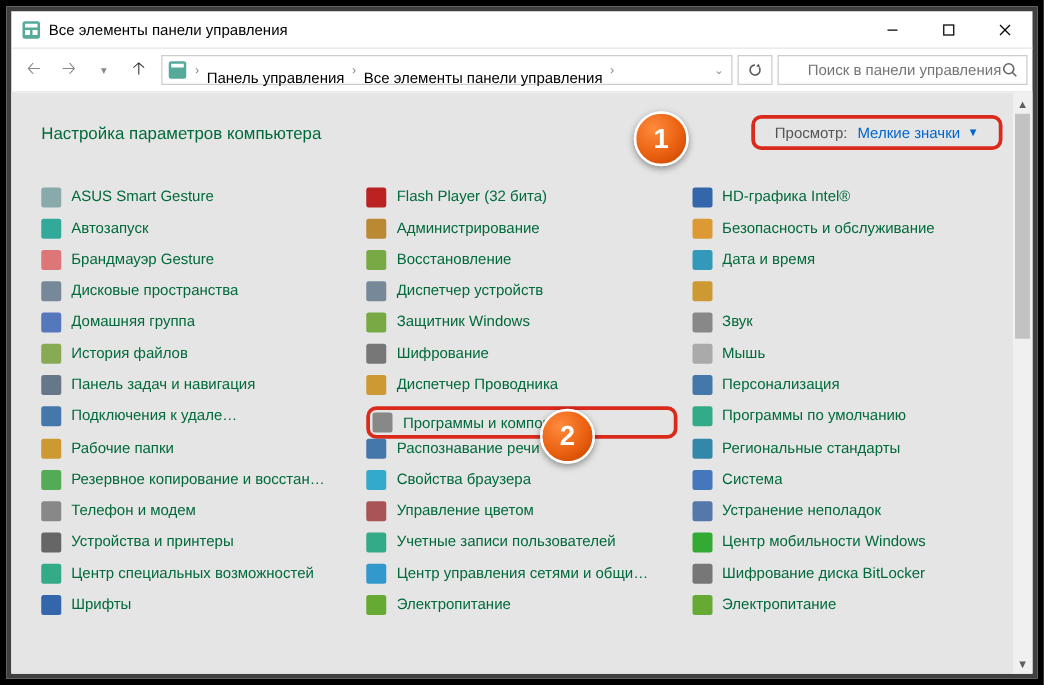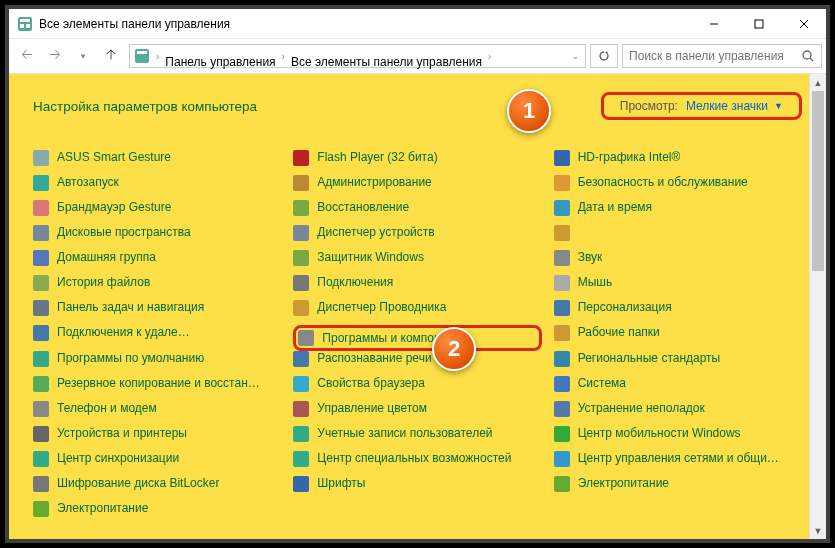--- a/index.html
+++ b/index.html
@@ -16,25 +16,25 @@
   
   .address-row { height: 35px; display: flex; align-items: center; padding: 0 4px; border-bottom: 1px solid #e5e5e5; }
   .nav-btn { width: 28px; height: 28px; display: flex; align-items: center; justify-content: center; color: #888; font-size: 14px; }
   .nav-btn.enabled { color: #333; }
   .addr-box { flex: 1; display: flex; align-items: center; height: 24px; border: 1px solid #ccc; margin: 0 4px; padding: 0 4px; }
   .addr-icon { width: 16px; height: 16px; margin-right: 4px; }
   .crumb { color: #000; padding: 0 4px; margin-top: 12px; }
   .crumb-sep { color: #888; padding: 0 2px; font-size: 10px; }
   .refresh-cell { width: 28px; height: 24px; border: 1px solid #ccc; display: flex; align-items: center; justify-content: center; margin-right: 4px; }
   .search-box { width: 200px; height: 24px; border: 1px solid #ccc; display: flex; align-items: center; padding: 0 6px; }
-  .search-box input { border: none; outline: none; flex: 1; font-size: 12px; color: #888; }
+  .search-box input { border: none; outline: none; flex: 1; font-size: 12px; color: #888; text-align: right; }
   
   
   .content-wrap { position: relative; height: calc(100% - 65px); overflow: hidden; }
-  .content { padding: 18px 24px 0 24px; height: 100%; background: #fde047; color: #000; }
+  .content { padding: 18px 24px 0 24px; height: 100%; background: #e5e5e5; color: #000; }
   .heading-row { display: flex; align-items: center; justify-content: space-between; margin-bottom: 30px; }
   h1 { font-size: 13.5px; font-weight: normal; color: #006a3b; }
   .view-box { display: flex; align-items: center; padding: 4px 16px; border: 3px solid #d92a1c; border-radius: 8px; }
   .view-label { color: #555; margin-right: 8px; }
   .view-val { color: #0066cc; }
   .view-caret { color: #0066cc; margin-left: 6px; font-size: 9px; }
   
   .grid { display: grid; grid-template-columns: repeat(3, 1fr); column-gap: 12px; }
   .item { display: flex; align-items: flex-start; height: 25px; }
   .item .icon { width: 16px; height: 16px; margin-right: 8px; flex-shrink: 0; border-radius: 2px; display: flex; align-items: center; justify-content: center; font-size: 10px; color: #fff; font-weight: bold; }
@@ -193,21 +193,21 @@
           <div class="item">
             <span class="icon" style="background: rgb(136, 136, 136);"></span>
             <span class="lbl">Звук</span>
           </div>
           <div class="item">
             <span class="icon" style="background: rgb(136, 170, 85);"></span>
             <span class="lbl">История файлов</span>
           </div>
           <div class="item">
             <span class="icon" style="background: rgb(119, 119, 119);"></span>
-            <span class="lbl">Подключения</span>
+            <span class="lbl">Шифрование</span>
           </div>
           <div class="item">
             <span class="icon" style="background: rgb(170, 170, 170);"></span>
             <span class="lbl">Мышь</span>
           </div>
           <div class="item">
             <span class="icon" style="background: rgb(102, 119, 136);"></span>
             <span class="lbl">Панель задач и навигация</span>
           </div>
           <div class="item">
@@ -220,28 +220,28 @@
           </div>
           <div class="item">
             <span class="icon" style="background: rgb(68, 119, 170);"></span>
             <span class="lbl">Подключения к удале…</span>
           </div>
           <div class="item highlight-box">
             <span class="icon" style="background: rgb(136, 136, 136);"></span>
             <span class="lbl">Программы и компоненты</span>
           </div>
           <div class="item">
+            <span class="icon" style="background: rgb(51, 170, 136);"></span>
+            <span class="lbl">Программы по умолчанию</span>
+          </div>
+          <div class="item">
             <span class="icon" style="background: rgb(204, 153, 51);"></span>
             <span class="lbl">Рабочие папки</span>
           </div>
           <div class="item">
-            <span class="icon" style="background: rgb(51, 170, 136);"></span>
-            <span class="lbl">Программы по умолчанию</span>
-          </div>
-          <div class="item">
             <span class="icon" style="background: rgb(68, 119, 170);"></span>
             <span class="lbl">Распознавание речи</span>
           </div>
           <div class="item">
             <span class="icon" style="background: rgb(51, 136, 170);"></span>
             <span class="lbl">Региональные стандарты</span>
           </div>
           <div class="item">
             <span class="icon" style="background: rgb(85, 170, 85);"></span>
             <span class="lbl">Резервное копирование и восстан…</span>
@@ -270,24 +270,20 @@
             <span class="icon" style="background: rgb(102, 102, 102);"></span>
             <span class="lbl">Устройства и принтеры</span>
           </div>
           <div class="item">
             <span class="icon" style="background: rgb(51, 170, 136);"></span>
             <span class="lbl">Учетные записи пользователей</span>
           </div>
           <div class="item">
             <span class="icon" style="background: rgb(51, 170, 51);"></span>
             <span class="lbl">Центр мобильности Windows</span>
-          </div>
-          <div class="item">
-            <span class="icon" style="background: rgb(51, 170, 136);"></span>
-            <span class="lbl">Центр синхронизации</span>
           </div>
           <div class="item">
             <span class="icon" style="background: rgb(51, 170, 136);"></span>
             <span class="lbl">Центр специальных возможностей</span>
           </div>
           <div class="item">
             <span class="icon" style="background: rgb(51, 153, 204);"></span>
             <span class="lbl">Центр управления сетями и общи…</span>
           </div>
           <div class="item">

